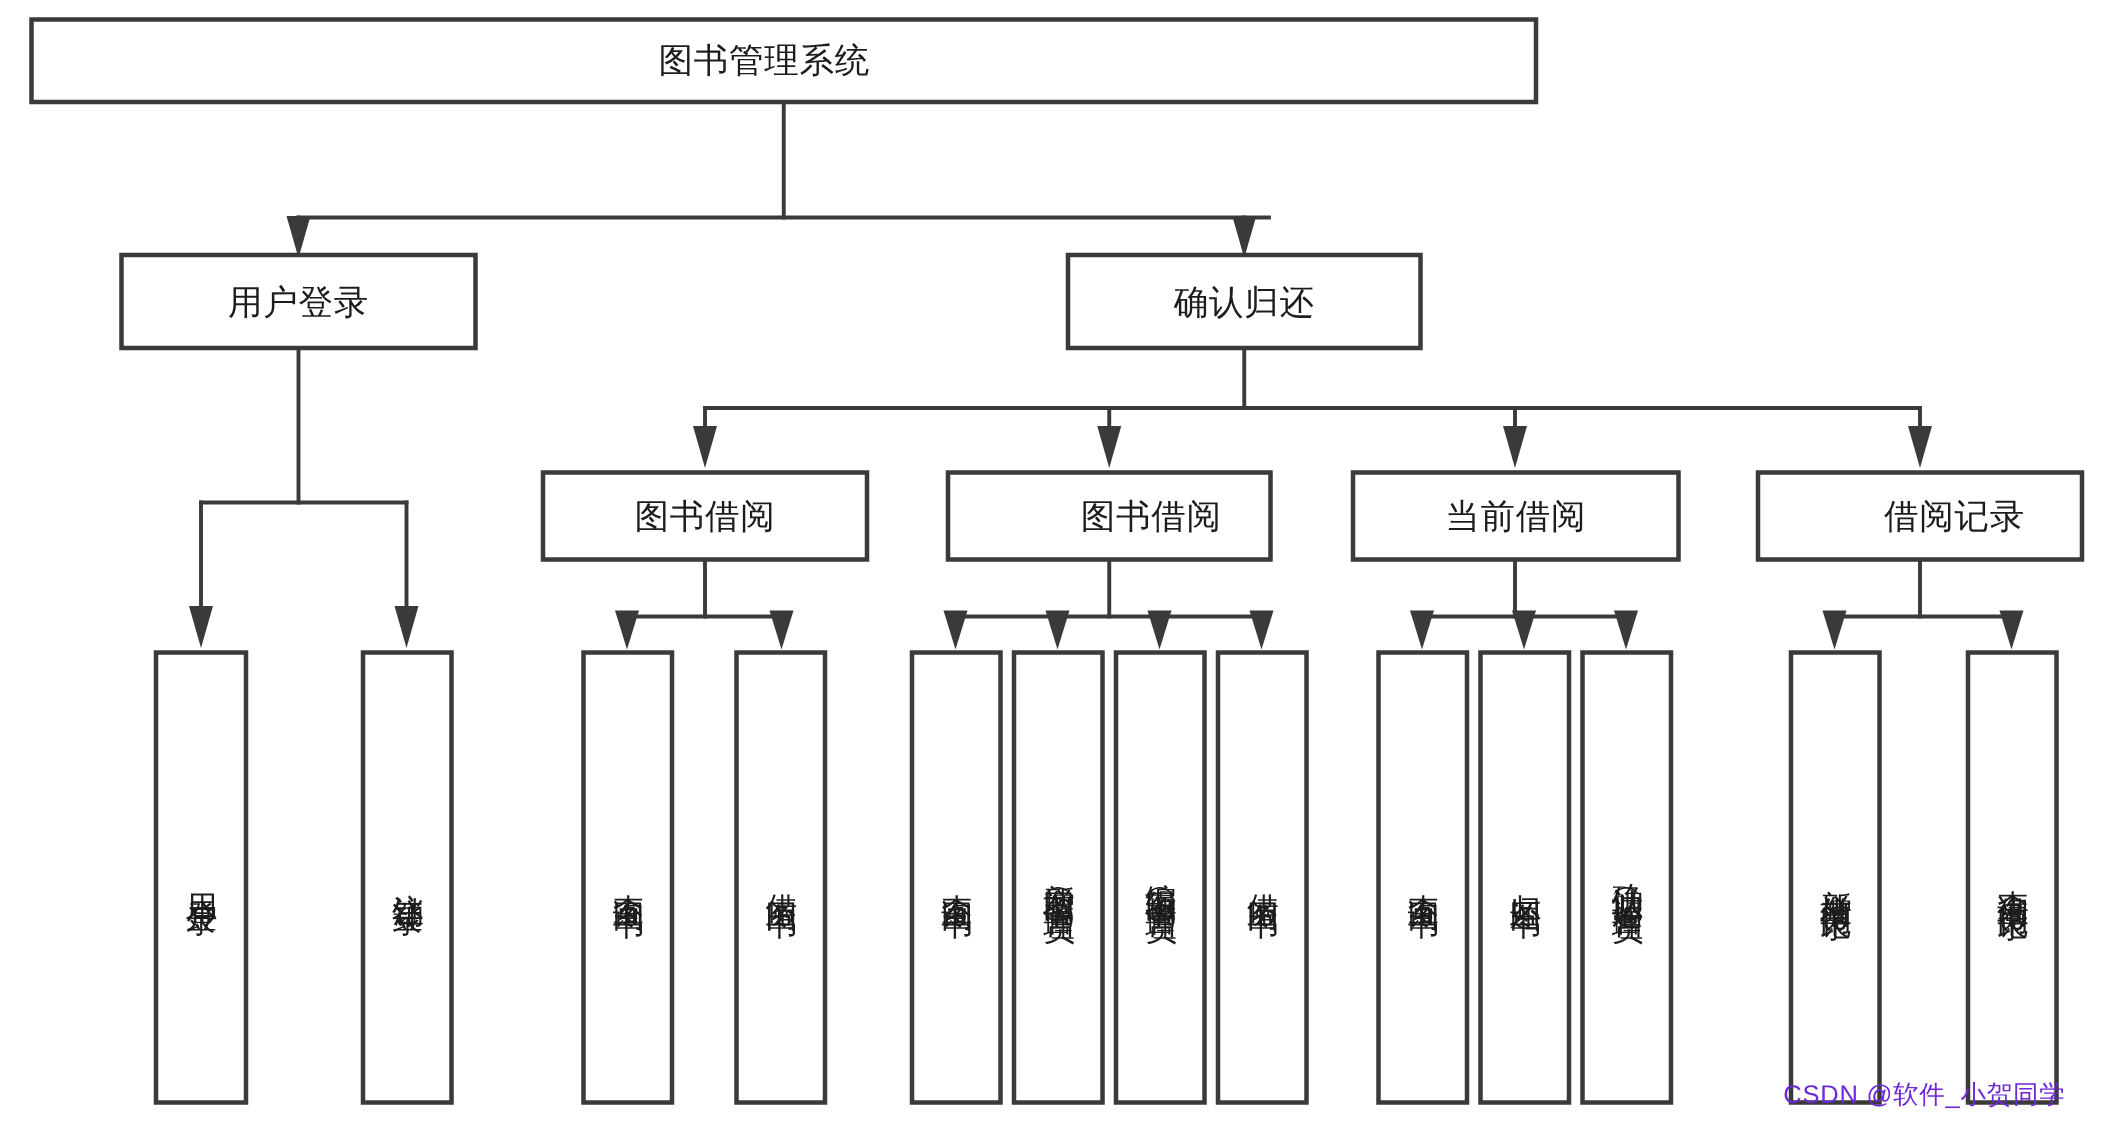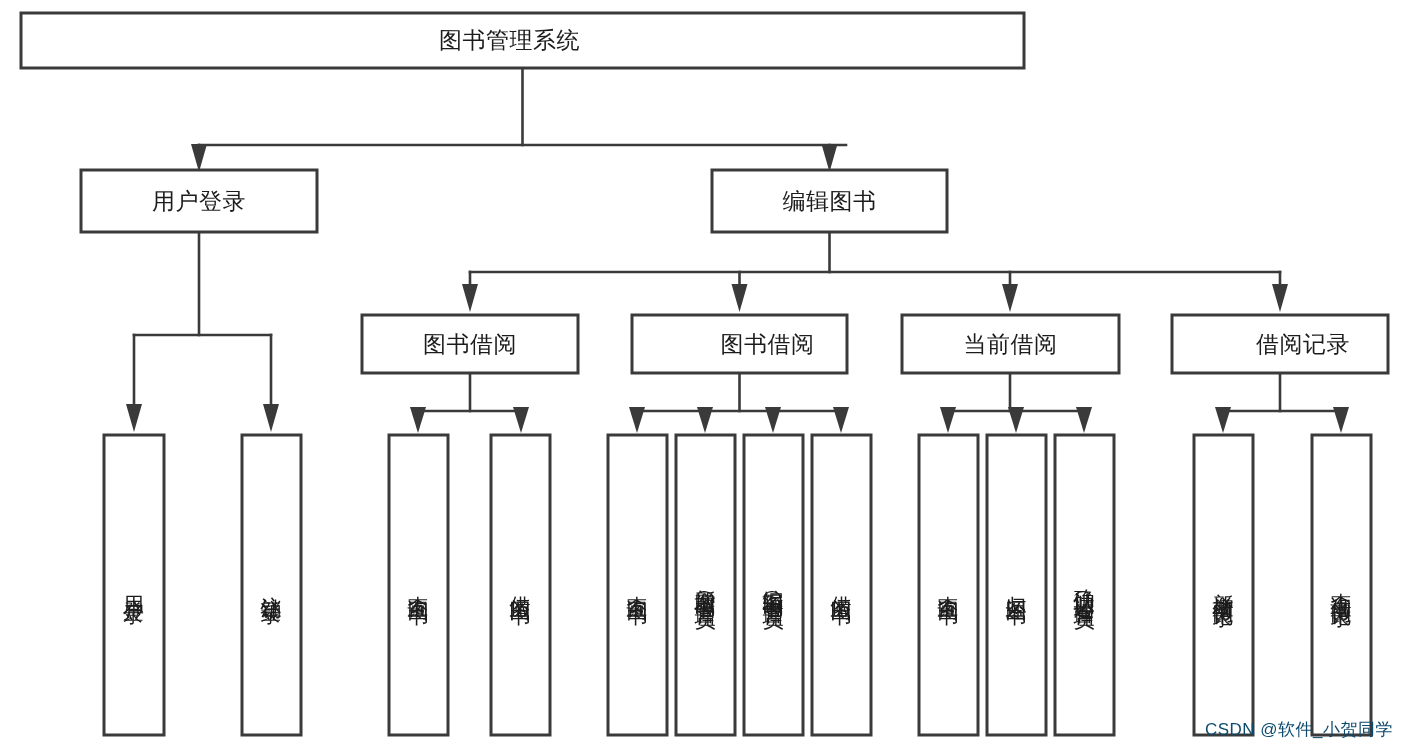--- a/index.html
+++ b/index.html
@@ -57,24 +57,24 @@
   }
   .node-label.vertical {
     writing-mode: vertical-rl;
     text-orientation: upright;
     font-size: 21px;
     letter-spacing: 3px;
     line-height: 1;
   }
   .watermark {
     position: absolute;
-    right: 12px;
+    right: 28px;
     bottom: 6px;
     font-size: 17px;
-    color: #0c4a6e;
+    color: #6d28d9;
     font-family: "Liberation Sans", "DejaVu Sans", sans-serif;
     letter-spacing: 0.5px;
     pointer-events: none;
   }
 </style>
 </head>
 <body>
 
 <div id="diagram-root">
 
@@ -182,21 +182,21 @@
     <rect class="node-rect" x="987" y="435" width="59" height="300"></rect>
     <rect class="node-rect" x="1055" y="435" width="59" height="300"></rect>
 
     <rect class="node-rect" x="1194" y="435" width="59" height="300"></rect>
     <rect class="node-rect" x="1312" y="435" width="59" height="300"></rect>
   </svg>
 
   <div class="node-label horizontal" style="left:8px; top:13px; width:1003px; height:55px;">图书管理系统</div>
 
   <div class="node-label horizontal" style="left:81px; top:170px; width:236px; height:62px;">用户登录</div>
-  <div class="node-label horizontal" style="left:712px; top:170px; width:235px; height:62px;">编辑图书</div>
+  <div class="node-label horizontal" style="left:712px; top:170px; width:235px; height:62px;">确认归还</div>
 
   <div class="node-label horizontal" style="left:362px; top:315px; width:216px; height:58px;">图书借阅</div>
   <div class="node-label horizontal" style="left:660px; top:315px; width:215px; height:58px;">图书借阅</div>
   <div class="node-label horizontal" style="left:902px; top:315px; width:217px; height:58px;">当前借阅</div>
   <div class="node-label horizontal" style="left:1172px; top:315px; width:216px; height:58px;margin-left:23px;">借阅记录</div>
 
   <div class="node-label vertical" style="left:104px; top:435px; width:60px; height:300px;">用户登录</div>
   <div class="node-label vertical" style="left:242px; top:435px; width:59px; height:300px;">注销登录</div>
 
   <div class="node-label vertical" style="left:389px; top:435px; width:59px; height:300px;">查询图书</div>

